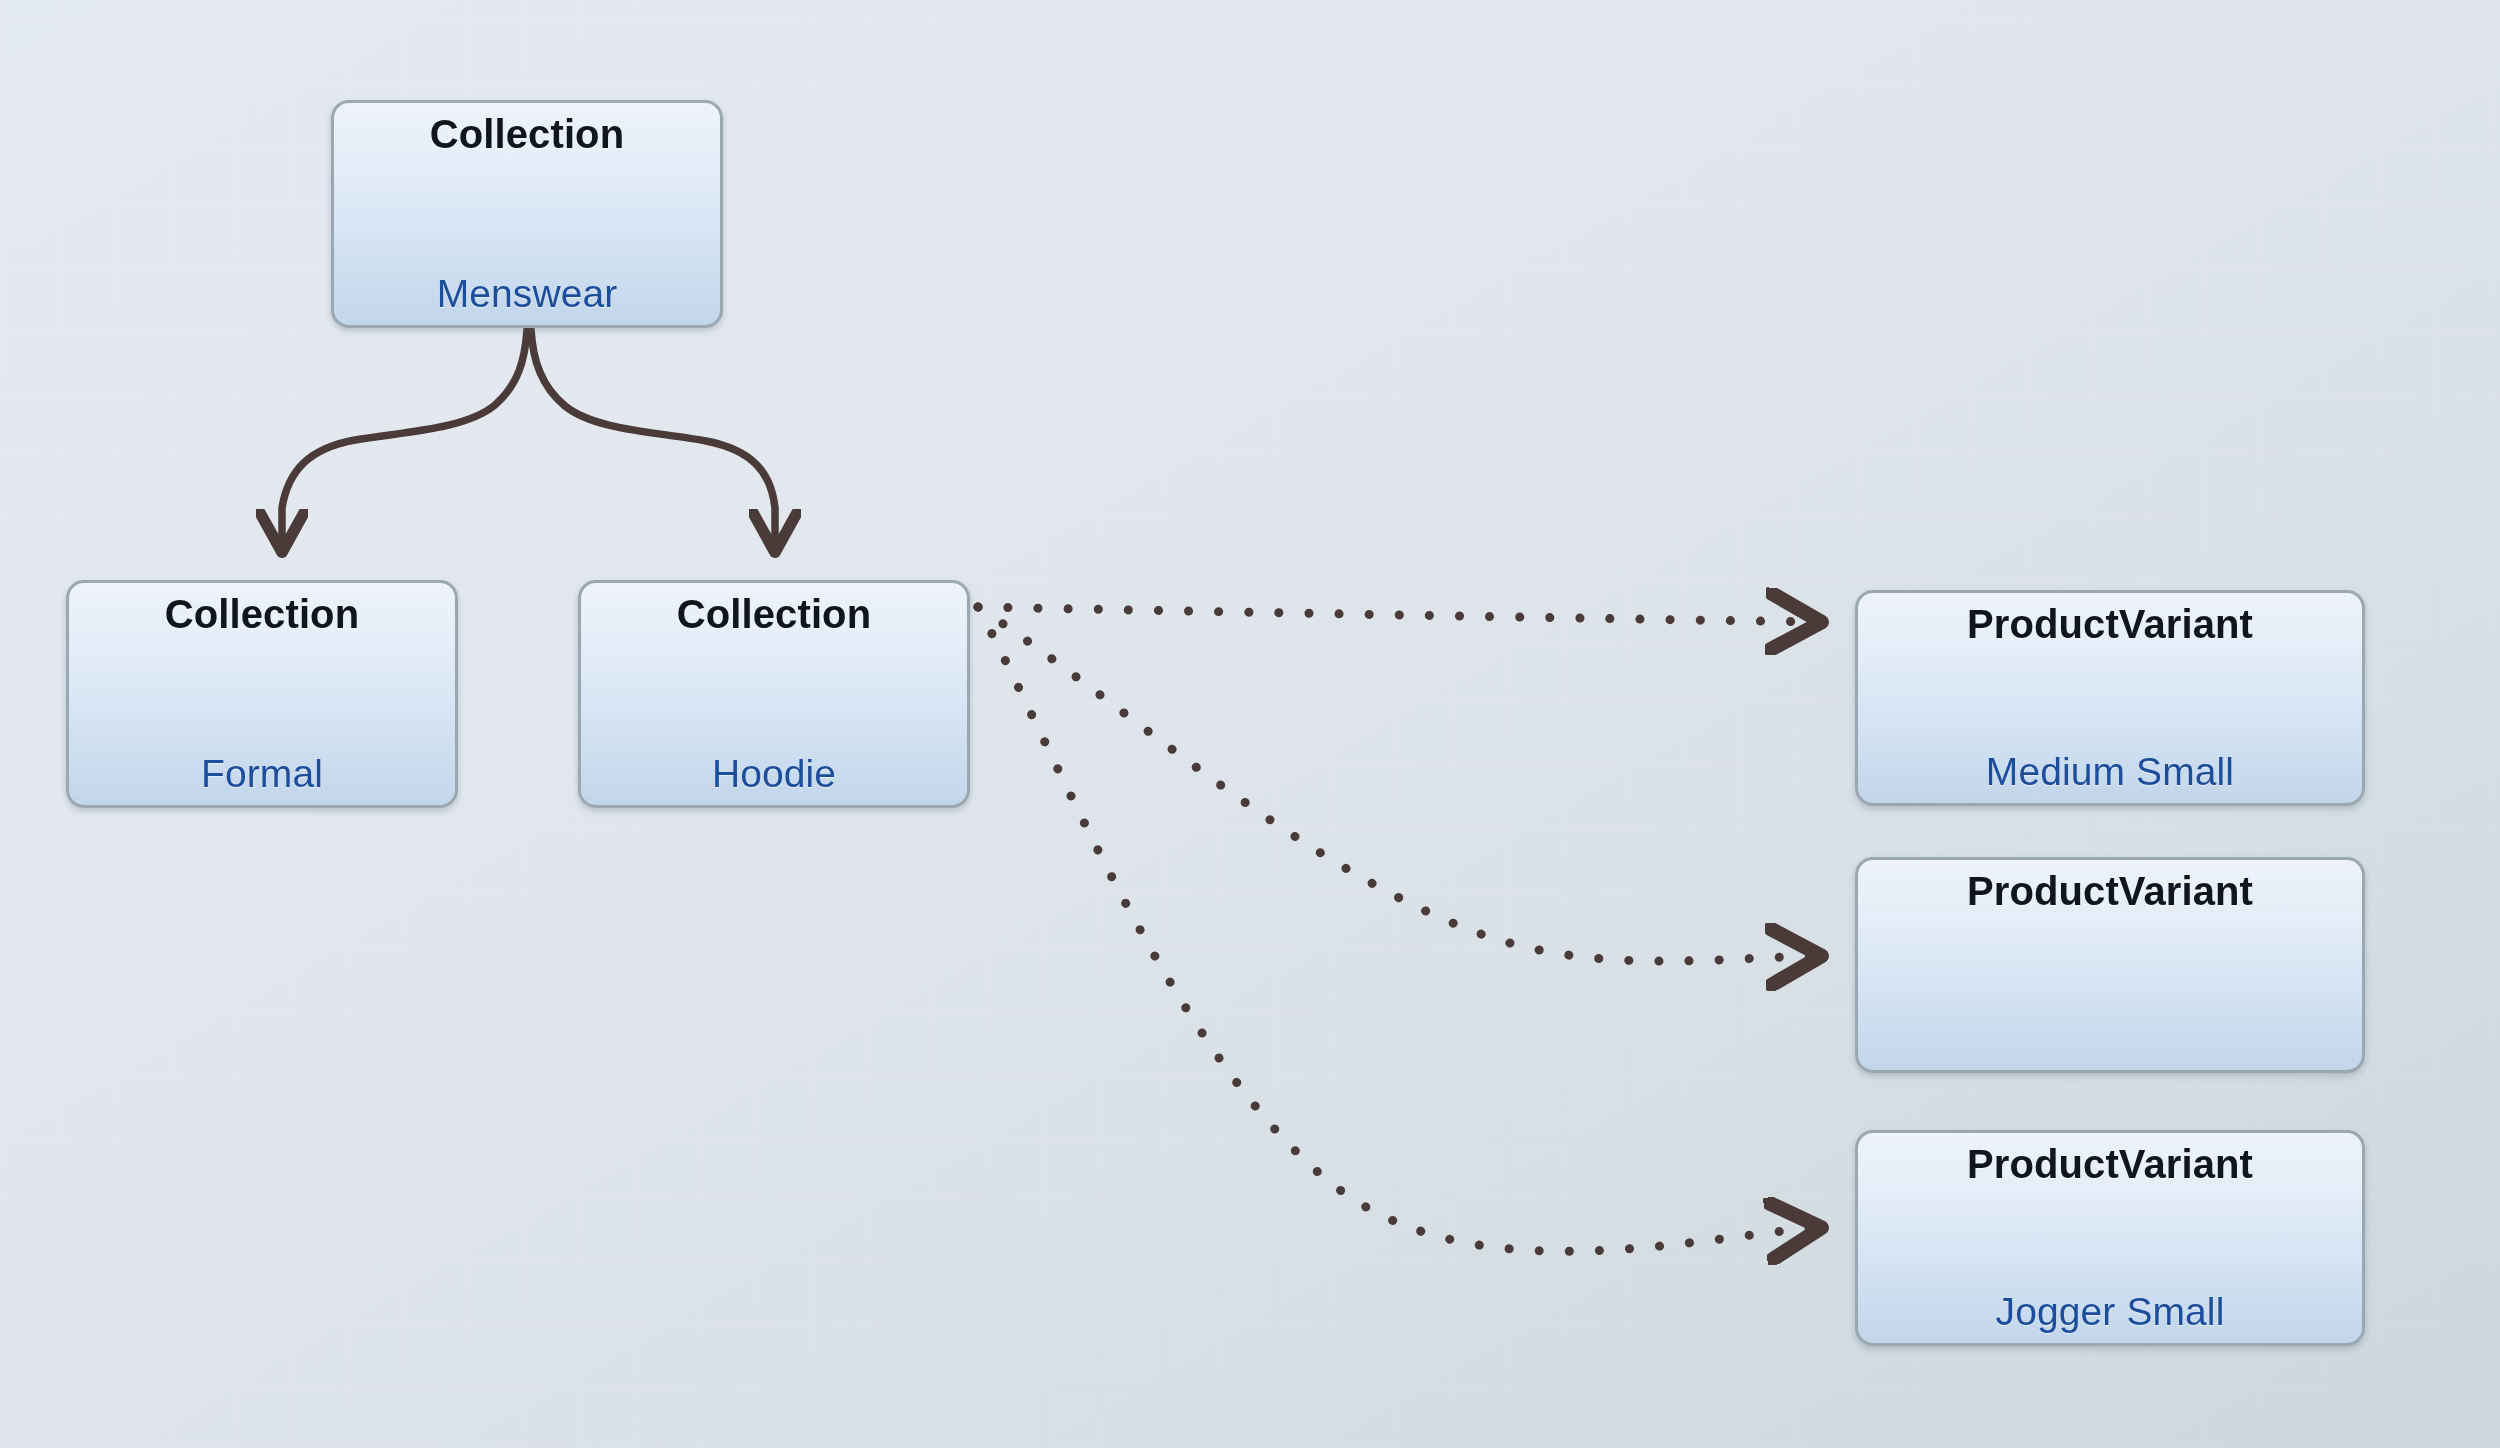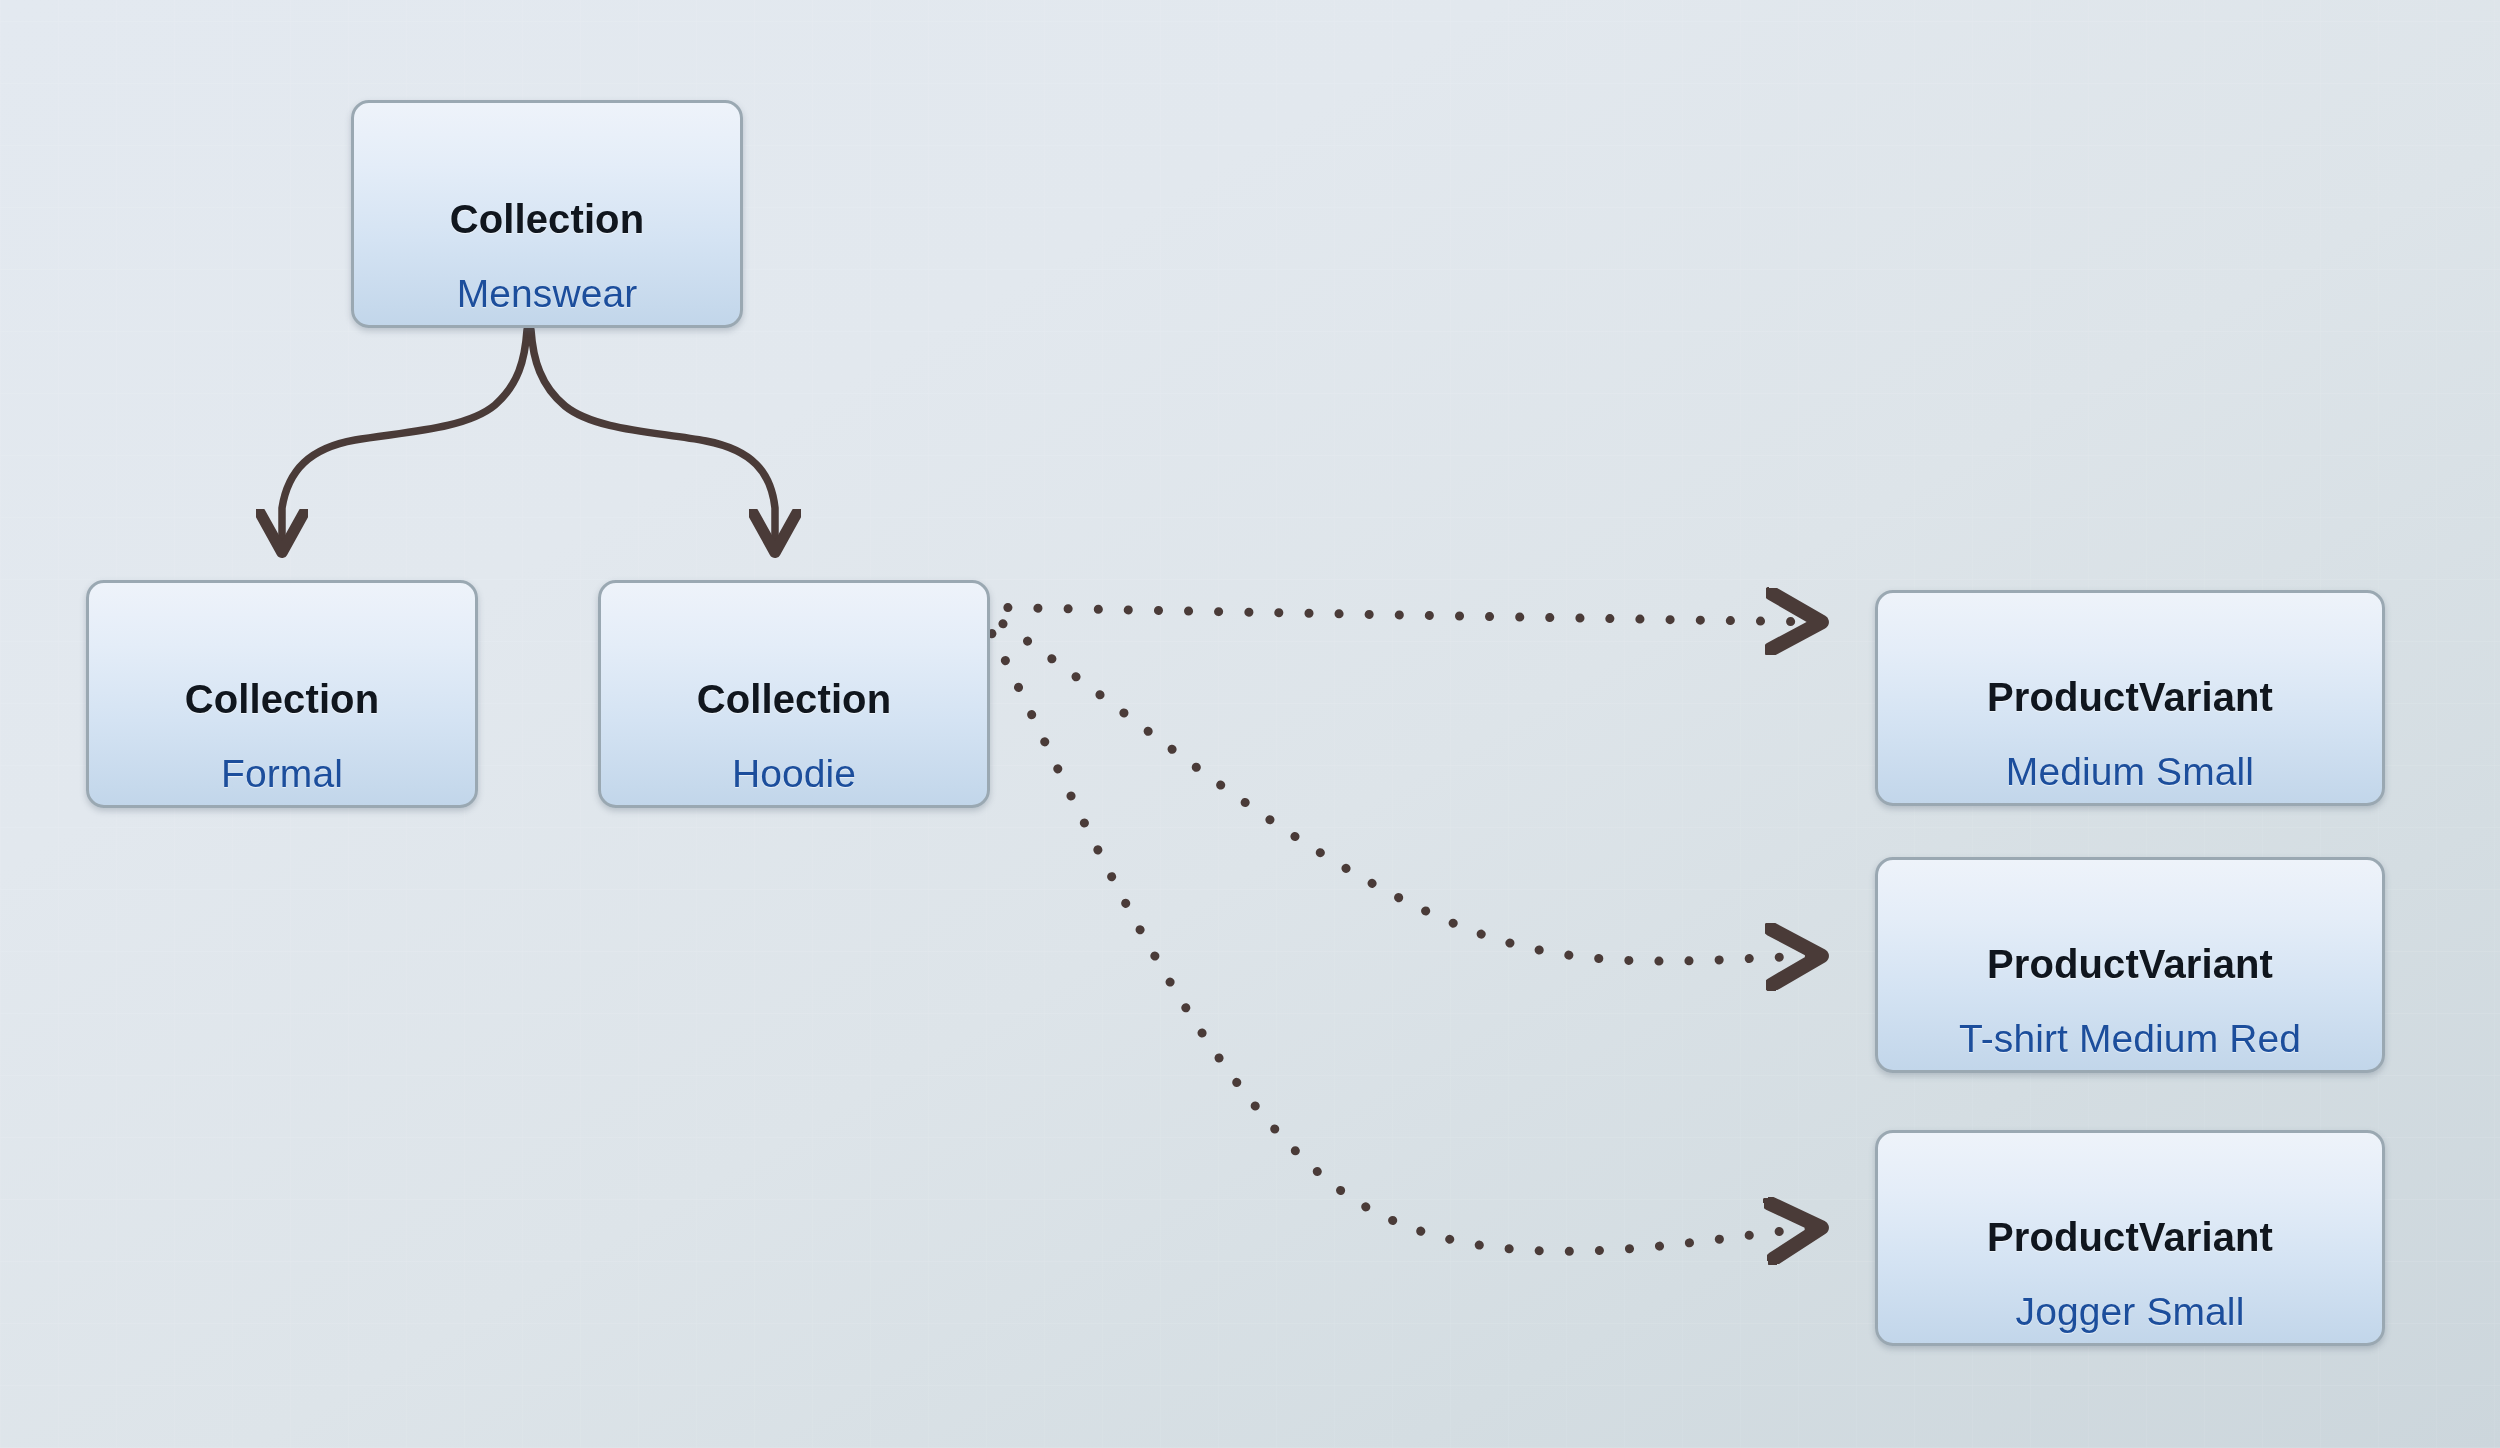--- a/index.html
+++ b/index.html
@@ -43,24 +43,23 @@
   .node {
     position: absolute;
     box-sizing: border-box;
     border: 3px solid #9aa8b2;
     border-radius: 18px;
     background: linear-gradient(180deg, #eef3fa 0%, #e4edf8 28%, #d4e3f3 62%, #c2d6ea 100%);
     box-shadow: 0 3px 6px rgba(80, 95, 110, 0.28);
     display: flex;
     flex-direction: column;
     align-items: center;
-    justify-content: flex-end;
+    justify-content: space-between;
     text-align: center;
     padding: 10px 14px;
-    margin-left: 20px;
   }
 
   .node-type {
     font-size: 40px;
     font-weight: bold;
     color: #10161e;
     line-height: 1.05;
     letter-spacing: 0.1px;
     text-shadow: 0 1px 1px rgba(255,255,255,0.65);
   }
@@ -128,21 +127,20 @@
     <div class="node-label">Hoodie</div>
   </div>
 
   <div class="node" id="node-hoodie-small">
     <div class="node-type">ProductVariant</div>
     <div class="node-label">Medium Small</div>
   </div>
 
   <div class="node" id="node-tshirt-medium-red">
     <div class="node-type">ProductVariant</div>
-    <div class="node-label">T-shirt Medium Red</div>
   </div>
 
   <div class="node" id="node-jogger-pant">
     <div class="node-type">ProductVariant</div>
     <div class="node-label">Jogger Small</div>
   </div>
 
 </div>
 
 </body></html>

